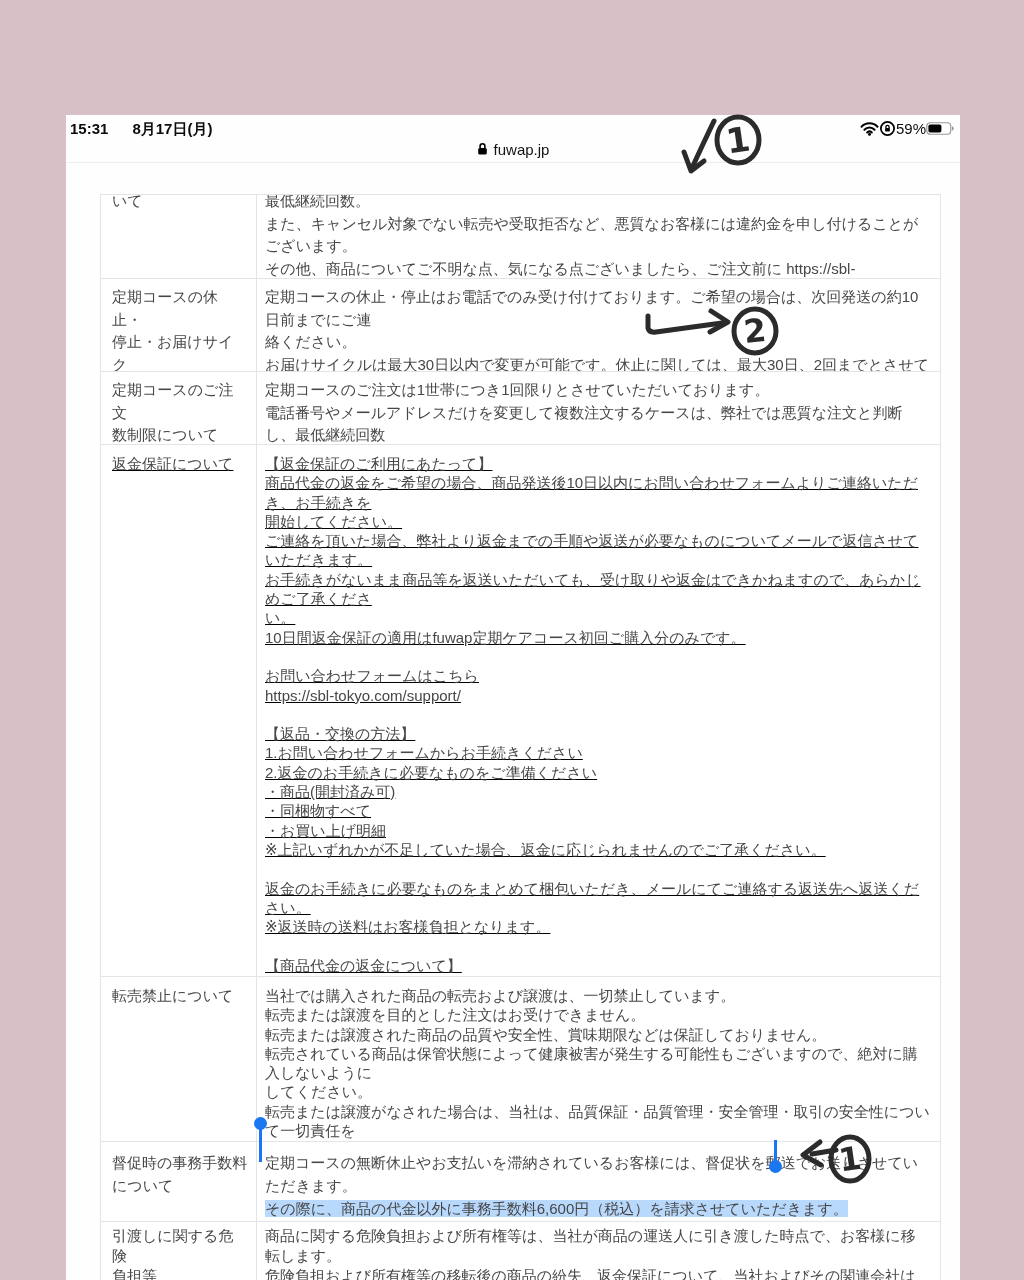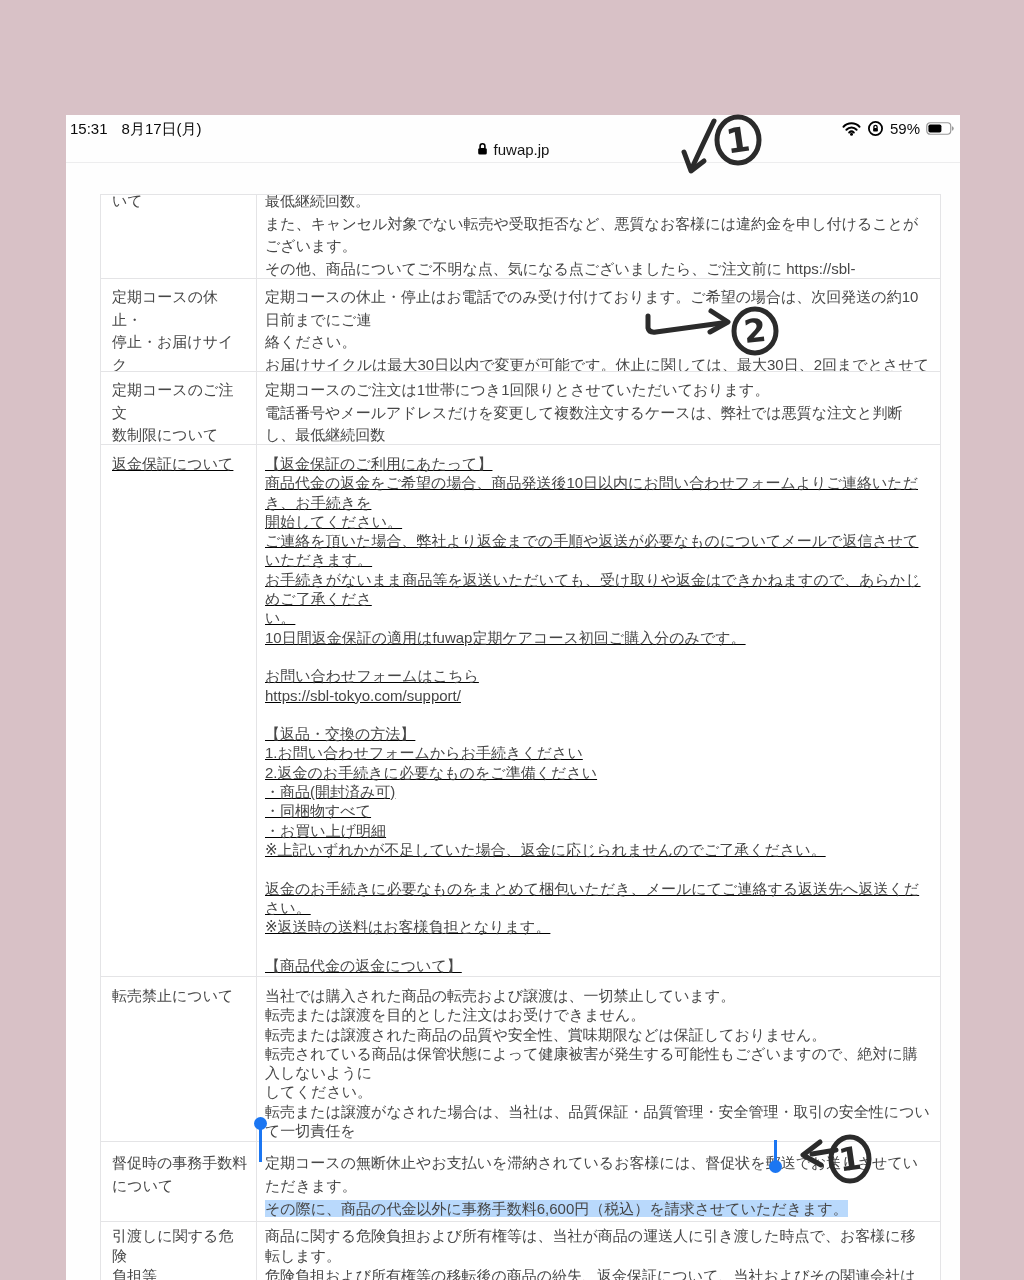--- a/index.html
+++ b/index.html
@@ -1,21 +1,21 @@
 <!DOCTYPE html>
 <html style="--pink: #d8c1c6; --border: #e4e4e6; --text: #474747; --ink: #2b2b2b; --sel: #b9d9fc; --handle: #1b76f2;"><head>
 <meta charset="utf-8">
 <style>
   html,body{margin:0;padding:0;}
   .canvas{position:relative;width:1024px;height:1280px;background:var(--pink,#d8c1c6);overflow:hidden;
           font-family:"Liberation Sans","DejaVu Sans",sans-serif;}
   .page{position:absolute;left:66px;top:115px;width:894px;height:1165px;background:#fefefe;}
   
-  .sb-left{position:absolute;left:70px;top:120px;font-size:15px;font-weight:400;color:#0b0b0b;display:flex;gap:14px;}
-  .sb-right{position:absolute;right:70px;top:120px;display:flex;align-items:center;gap:6px;color:#0b0b0b;}
+  .sb-left{position:absolute;left:70px;top:120px;font-size:15px;font-weight:700;color:#0b0b0b;display:flex;gap:24px;}
+  .sb-right{position:absolute;right:70px;top:120px;display:flex;align-items:center;gap:0;color:#0b0b0b;}
   .sb-right .pct{font-size:15px;}
   .urlrow{position:absolute;left:66px;top:139px;width:894px;height:20px;display:flex;align-items:center;
           justify-content:center;gap:6px;font-size:15px;color:#141414;}
   .chrome-line{position:absolute;left:66px;top:162px;width:894px;height:1px;background:#ededee;}
   
   .tbl{position:absolute;left:100px;top:162px;width:841px;border:1px solid var(--border,#e4e4e6);box-sizing:border-box;background:#fff;margin-top:32px;}
   .row{display:flex;border-top:1px solid var(--border,#e4e4e6);overflow:hidden;box-sizing:border-box;}
   .row:first-child{border-top:none;}
   .lcell,.rcell{white-space:pre-line;font-size:15px;color:var(--text,#474747);box-sizing:border-box;}
   .lcell{width:156px;border-right:1px solid var(--border,#e4e4e6);padding:7px 8px 0 11px;flex-shrink:0;}

